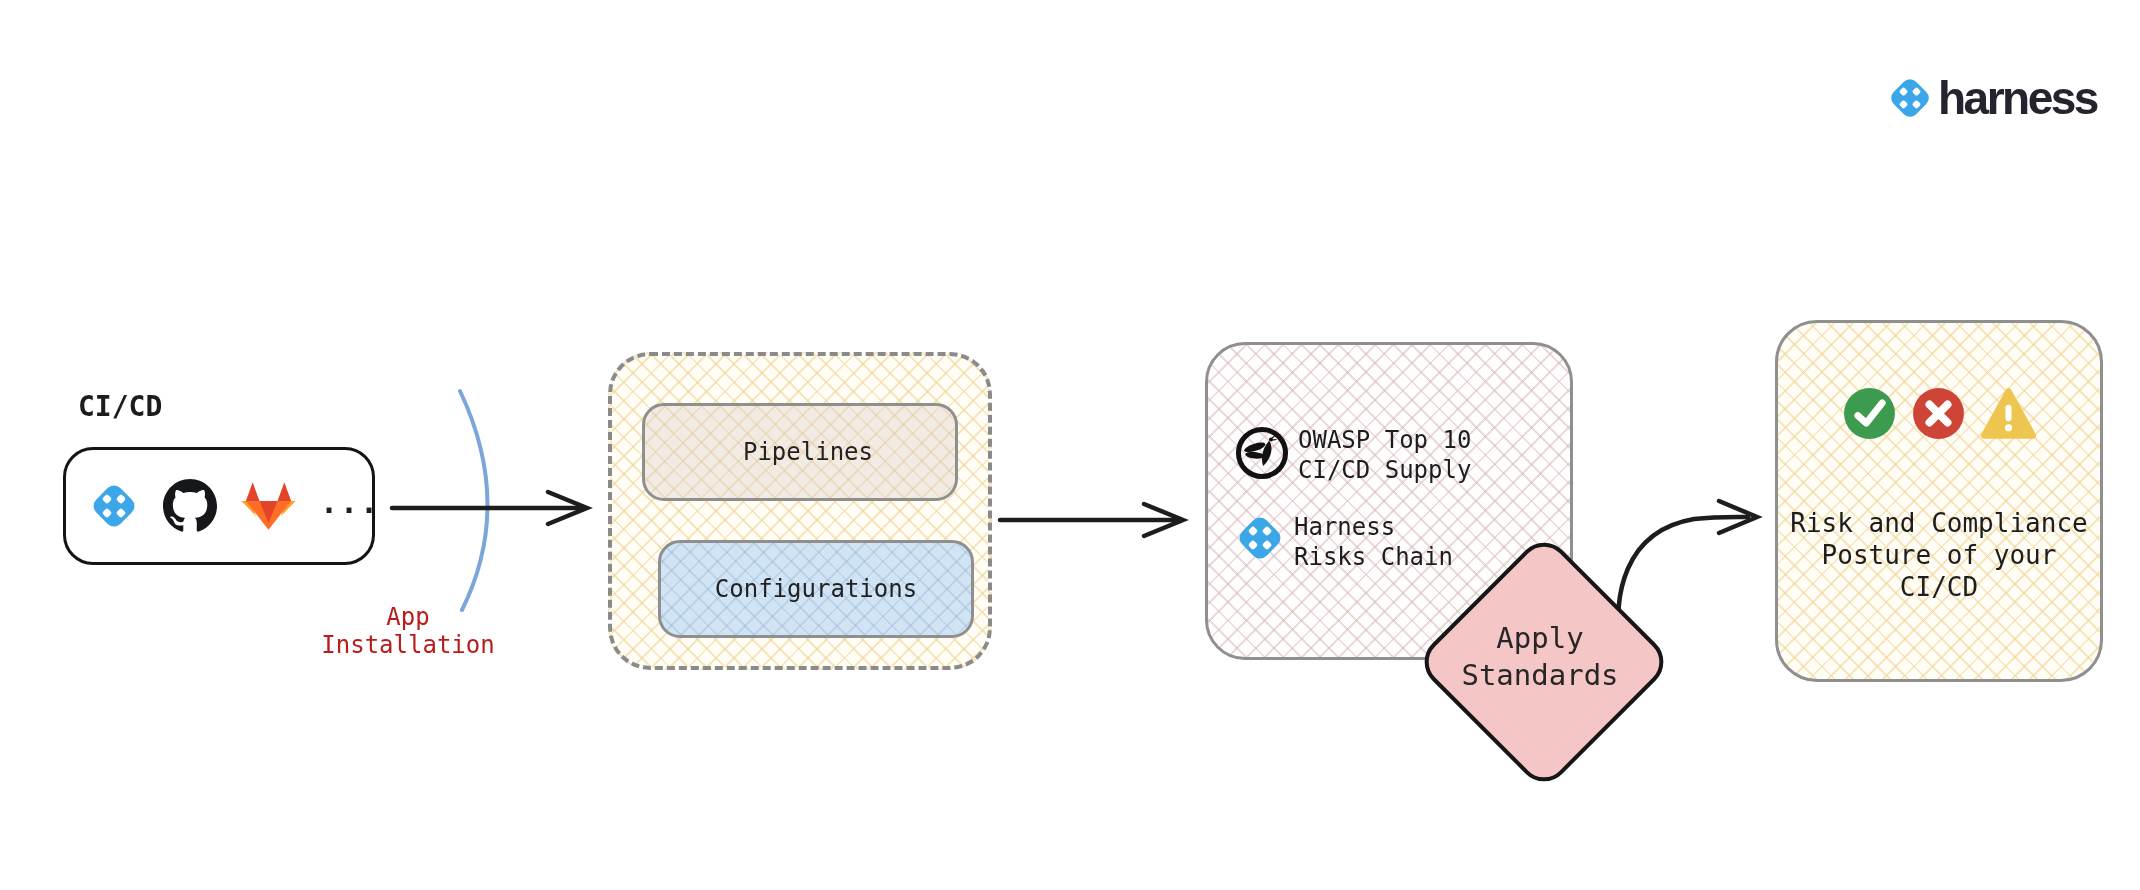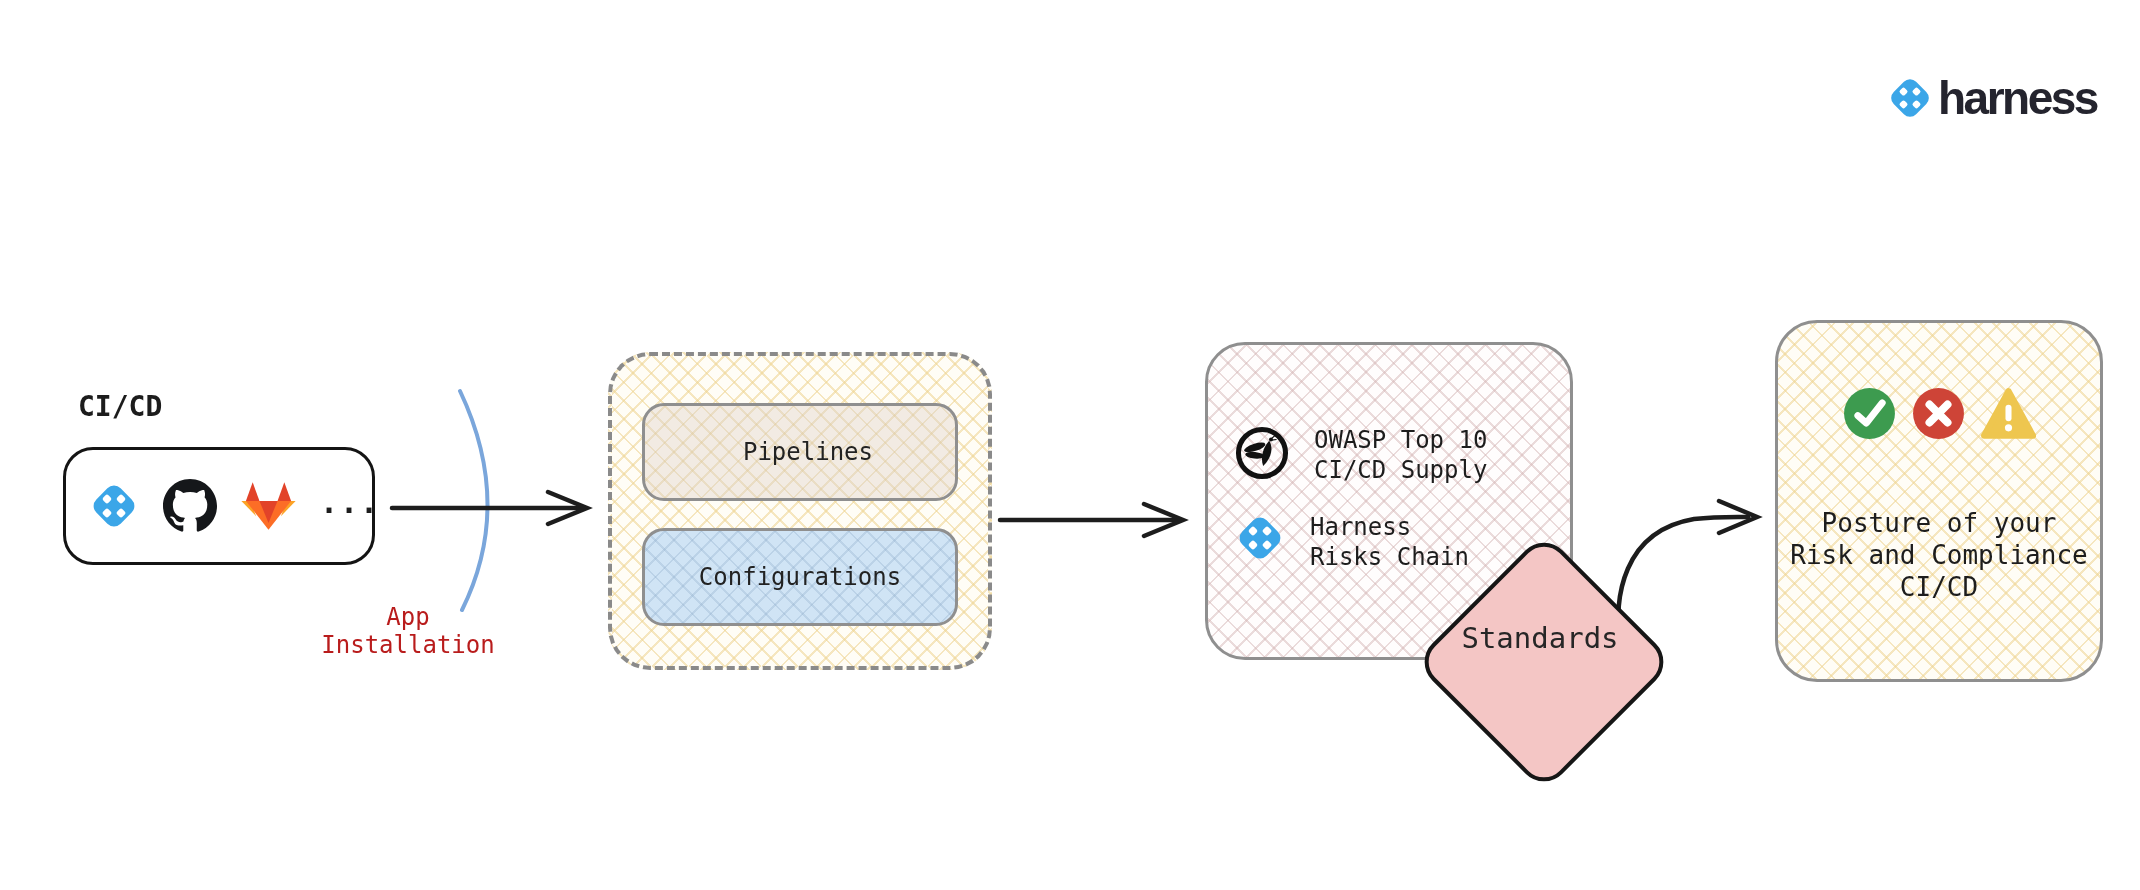--- a/index.html
+++ b/index.html
@@ -33,28 +33,28 @@
 
   
   .dashed-box{position:absolute;left:608px;top:352px;width:384px;height:318px;
               border:4px dashed #8a8a8a;border-radius:42px;box-sizing:border-box;}
   .inner-pill{position:absolute;left:30px;width:316px;height:98px;border:3px solid #8f8f8f;
               border-radius:22px;box-sizing:border-box;display:flex;align-items:center;
               justify-content:center;font-size:24px;color:#222;}
   .pill-pipelines{top:47px;background-color:#f2ebe3;background-image:
       repeating-linear-gradient(45deg, rgba(222,200,150,.4) 0, rgba(222,200,150,.4) 2px, transparent 2px, transparent 13px),
       repeating-linear-gradient(135deg, rgba(222,200,150,.4) 0, rgba(222,200,150,.4) 2px, transparent 2px, transparent 13px); padding-left: 16px;}
-  .pill-config{top:172px;background-color:#d0e4f5;background-image:
+  .pill-config{top:184px;background-color:#d0e4f5;background-image:
       repeating-linear-gradient(45deg, rgba(140,170,200,.3) 0, rgba(140,170,200,.3) 2px, transparent 2px, transparent 13px),
-      repeating-linear-gradient(135deg, rgba(140,170,200,.3) 0, rgba(140,170,200,.3) 2px, transparent 2px, transparent 13px);}
+      repeating-linear-gradient(135deg, rgba(140,170,200,.3) 0, rgba(140,170,200,.3) 2px, transparent 2px, transparent 13px); margin-left: 16px;}
 
   
   .owasp-box{position:absolute;left:1205px;top:342px;width:368px;height:318px;
              border:3px solid #8f8f8f;border-radius:40px;box-sizing:border-box;z-index:2;}
-  .ob-row{position:absolute;display:flex;align-items:flex-start;gap:24px;left:26px;}
+  .ob-row{position:absolute;display:flex;align-items:flex-start;gap:8px;left:26px;}
   .ob-text{font-size:24px;line-height:1.27;color:#1d1d1d;white-space:nowrap;}
 
   
   .diamond{position:absolute;left:1452px;top:570px;width:176px;height:176px;background:#f4c6c5;
            border:4.5px solid #161616;border-radius:26px;transform:rotate(45deg);z-index:3;}
   .diamond-label{position:absolute;left:1410px;top:620px;width:260px;text-align:center;
                  font-size:29px;line-height:1.27;color:#262626;z-index:4;}
 
   
   .result-box{position:absolute;left:1775px;top:320px;width:328px;height:362px;
@@ -172,39 +172,40 @@
       </svg>
       <div class="ob-text">
         <div>Harness</div>
         <div>Risks Chain</div>
       </div>
     </div>
   </div>
 
   <div class="diamond"></div>
   <div class="diamond-label">
+    <div>Apply</div>
     <div>Standards</div>
   </div>
 
   <div class="result-box hatch-y">
     <div class="status-row">
       <svg width="53" height="53" viewBox="0 0 100 100">
         <circle cx="50" cy="50" r="48" fill="#3D9B4F"></circle>
         <path d="M28,54 L44,68 L74,30" fill="none" stroke="#ffffff" stroke-width="13" stroke-linecap="round" stroke-linejoin="round"></path>
       </svg>
       <svg width="53" height="53" viewBox="0 0 100 100">
         <circle cx="50" cy="50" r="48" fill="#CE4437"></circle>
         <path d="M33,33 L67,67 M67,33 L33,67" fill="none" stroke="#ffffff" stroke-width="15" stroke-linecap="round"></path>
       </svg>
       <svg width="55" height="53" viewBox="0 0 100 96">
         <polygon points="50,8 94,88 6,88" fill="#EEC64F" stroke="#EEC64F" stroke-width="12" stroke-linejoin="round"></polygon>
         <rect x="44.5" y="32" width="11" height="30" rx="5.5" fill="#ffffff"></rect>
         <circle cx="50" cy="74" r="6.5" fill="#ffffff"></circle>
       </svg>
     </div>
     <div class="result-text">
+      <div>Risk and Compliance</div>
       <div>Posture of your</div>
-      <div>Risk and Compliance</div>
       <div>CI/CD</div>
     </div>
   </div>
 
 </div>
 
 </body></html>

